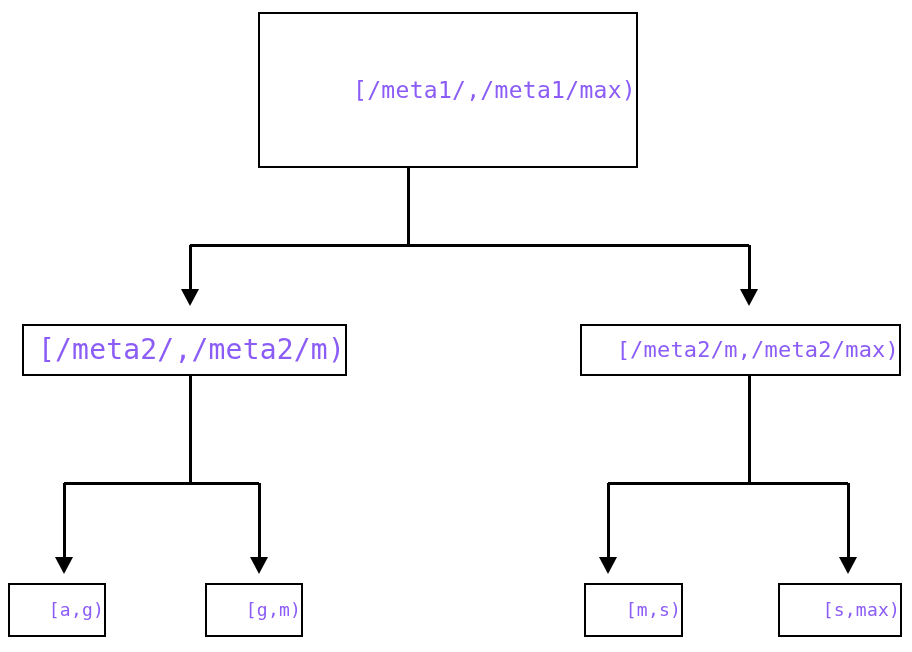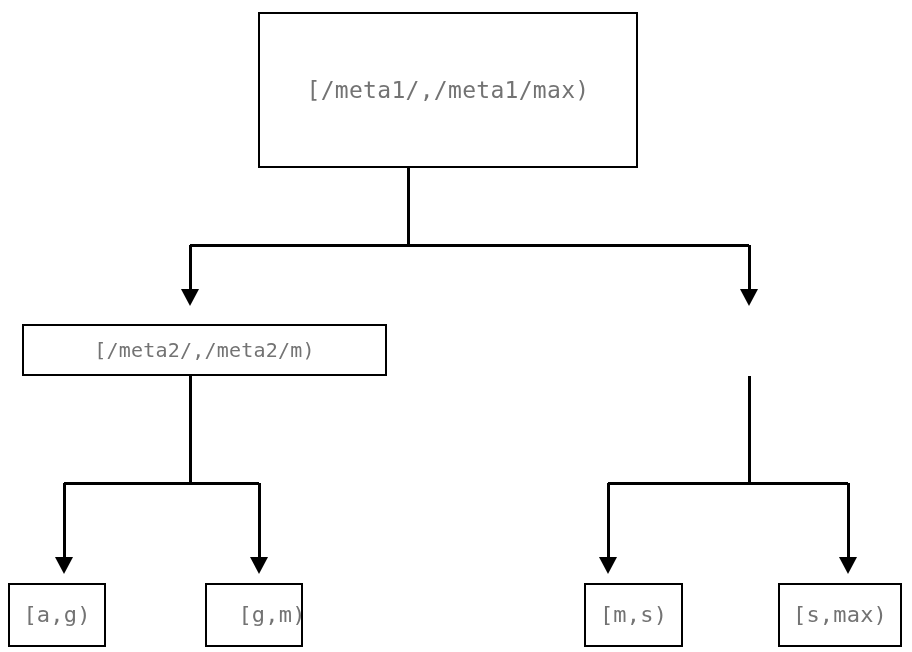--- a/index.html
+++ b/index.html
@@ -25,58 +25,58 @@
     width: 912px;
     height: 652px;
   }
   .node-box {
     position: absolute;
     box-sizing: border-box;
     border: 2px solid #000000;
     background: #ffffff;
     display: flex;
     align-items: center;
-    justify-content: center;
-    color: #737373;
+    justify-content: flex-end;
+    color: #8b5cf6;
     line-height: 1;
     white-space: pre;
     z-index: 2;
   }
   .node-label {
     display: block;
     white-space: pre;
   }
   #node-root {
     left: 258px;
     top: 12px;
     width: 380px;
     height: 156px;
     font-size: 23px;
     letter-spacing: 0.3px;
   }
   #node-mid-left {
     left: 22px;
     top: 324px;
-    width: 365px;
+    width: 325px;
     height: 52px;
-    font-size: 20px;
+    font-size: 28px;
     letter-spacing: 0.2px;
   }
   #node-mid-right {
     left: 580px;
     top: 324px;
     width: 321px;
     height: 52px;
     font-size: 22px;
     letter-spacing: 0.2px;
   }
   .leaf-box {
     top: 583px;
-    height: 64px;
-    font-size: 22px;
+    height: 54px;
+    font-size: 18px;
     letter-spacing: 0.2px;
   }
   #node-leaf-0 { left: 8px;   width: 98px; }
   #node-leaf-1 { left: 205px; width: 98px; padding-left: 36px; }
   #node-leaf-2 { left: 552px; width: 99px; margin-left: 32px; }
   #node-leaf-3 { left: 778px; width: 124px; }
 </style>
 </head>
 <body>
 
@@ -117,20 +117,23 @@
   </svg>
 
   <div class="node-box" id="node-root">
     <span class="node-label">[/meta1/,/meta1/max)</span>
   </div>
 
   <div class="node-box" id="node-mid-left">
     <span class="node-label">[/meta2/,/meta2/m)</span>
   </div>
 
+  <div class="node-box" id="node-mid-right">
+    <span class="node-label">[/meta2/m,/meta2/max)</span>
+  </div>
 
   <div class="node-box leaf-box" id="node-leaf-0">
     <span class="node-label">[a,g)</span>
   </div>
 
   <div class="node-box leaf-box" id="node-leaf-1">
     <span class="node-label">[g,m)</span>
   </div>
 
   <div class="node-box leaf-box" id="node-leaf-2">

